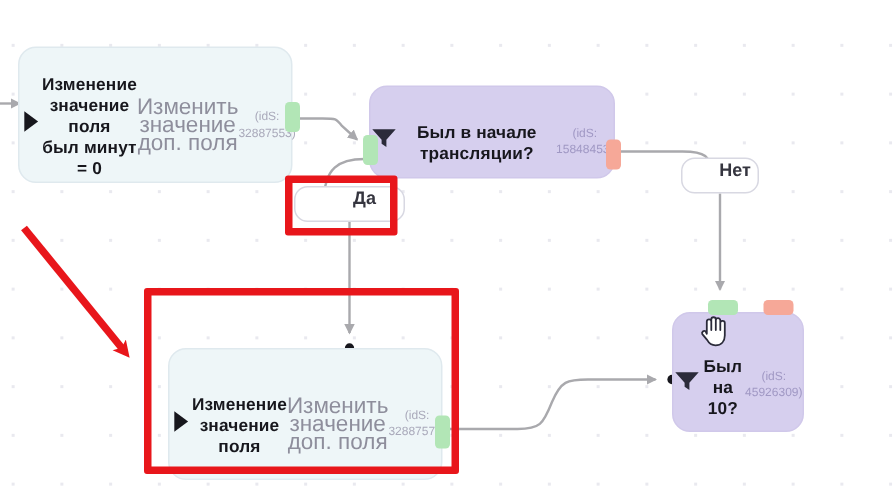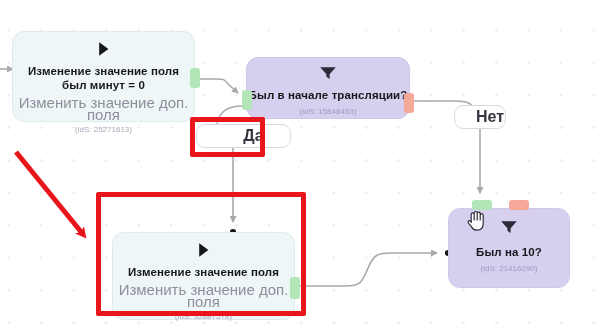--- a/index.html
+++ b/index.html
@@ -25,21 +25,21 @@
     height: 329px;
     pointer-events: none;
   }
 
   
   .node {
     position: absolute;
     box-sizing: border-box;
     border-radius: 12px;
     display: flex;
-    flex-direction: column;
+    flex-direction: row;
     align-items: center;
     justify-content: flex-start;
     text-align: center;
   }
   .node.action {
     background: #eef6f8;
     border: 1px solid #dfe9ee;
   }
   .node.condition {
     background: #d6cfee;
@@ -87,25 +87,24 @@
 
   
 
   
   .branch-label {
     position: absolute;
     box-sizing: border-box;
     background: #ffffff;
     border: 1px solid #d8d8e2;
     border-radius: 9px;
-    font-size: 16px;
+    font-size: 12px;
     font-weight: bold;
     color: #35353f;
     display: flex;
-    align-items: center;
     justify-content: center;
     padding-left: 20px;
   }
 
   
   .redbox {
     position: absolute;
     box-sizing: border-box;
     border: 5px solid #e8161b;
     border-radius: 2px;
@@ -169,21 +168,21 @@
     <div class="node-icon">
       <svg width="15" height="16" viewBox="0 0 15 16">
         <path d="M3.2 1.2 L12.4 8 L3.2 14.8 Z" fill="#17171d"></path>
       </svg>
     </div>
     <div class="node-title action-title" style="margin-top:7px;">
       <div>Изменение значение поля</div>
       <div>был минут  = 0</div>
     </div>
     <div class="node-sub" style="margin-top:5px;">Изменить значение доп. поля</div>
-    <div class="node-id" style="margin-top:3px;">(idS: 25271613)</div>
+    <div class="node-id" style="margin-top:3px;">(idS: 32887553)</div>
     <div class="port green" style="right:-6px; top:36px; width:10px; height:20px;"></div>
   </div>
 
   <div class="node condition" style="left:246px; top:57px; width:164px; height:62px; padding-top:8px;">
     <div class="node-icon">
       <svg width="18" height="14" viewBox="0 0 18 14">
         <path d="M1.2 1.2 H16.8 L10.6 8.2 V13 L7.4 10.8 V8.2 Z" fill="#2b2b3a"></path>
       </svg>
     </div>
     <div class="node-title cond-title" style="margin-top:8px;">Был в начале трансляции?</div>
@@ -199,33 +198,33 @@
       </svg>
     </div>
     <div class="node-title action-title" style="margin-top:7px;">
       <div>Изменение значение поля</div>
     </div>
     <div class="node-sub" style="margin-top:5px;">Изменить значение доп. поля</div>
     <div class="node-id" style="margin-top:3px;">(idS: 32887578)</div>
     <div class="port green" style="right:-6px; top:44px; width:10px; height:22px;"></div>
   </div>
 
-  <div class="node condition" style="left:448px; top:208px; width:122px; height:80px; padding-top:11px;">
+  <div class="node condition" style="left:448px; top:208px; width:88px; height:80px; padding-top:11px;">
     <div class="node-icon">
       <svg width="18" height="14" viewBox="0 0 18 14">
         <path d="M1.2 1.2 H16.8 L10.6 8.2 V13 L7.4 10.8 V8.2 Z" fill="#2b2b3a"></path>
       </svg>
     </div>
     <div class="node-title cond-title" style="margin-top:11px;">Был на 10?</div>
-    <div class="node-id" style="margin-top:4px;">(idS: 21416290)</div>
+    <div class="node-id" style="margin-top:4px;">(idS: 45926309)</div>
     <div class="port green" style="left:23px; top:-9px; width:20px; height:10px;"></div>
     <div class="port salmon" style="left:60px; top:-9px; width:20px; height:10px;"></div>
   </div>
 
-  <div class="branch-label" style="left:196px; top:124px; width:95px; height:24px;">
+  <div class="branch-label" style="left:196px; top:124px; width:74px; height:24px;">
     <span>Да</span>
   </div>
 
   <div class="branch-label" style="left:454px; top:105px; width:52px; height:24px;">
     <span>Нет</span>
   </div>
 
   <div class="cursor" style="left:466px; top:208px;">
     <svg width="20" height="24" viewBox="0 0 20 24">
       <path d="M5.2 14.5 V6.4 a1.5 1.5 0 0 1 3 0 V12 V5.0 a1.5 1.5 0 0 1 3 0 V12 V5.6

